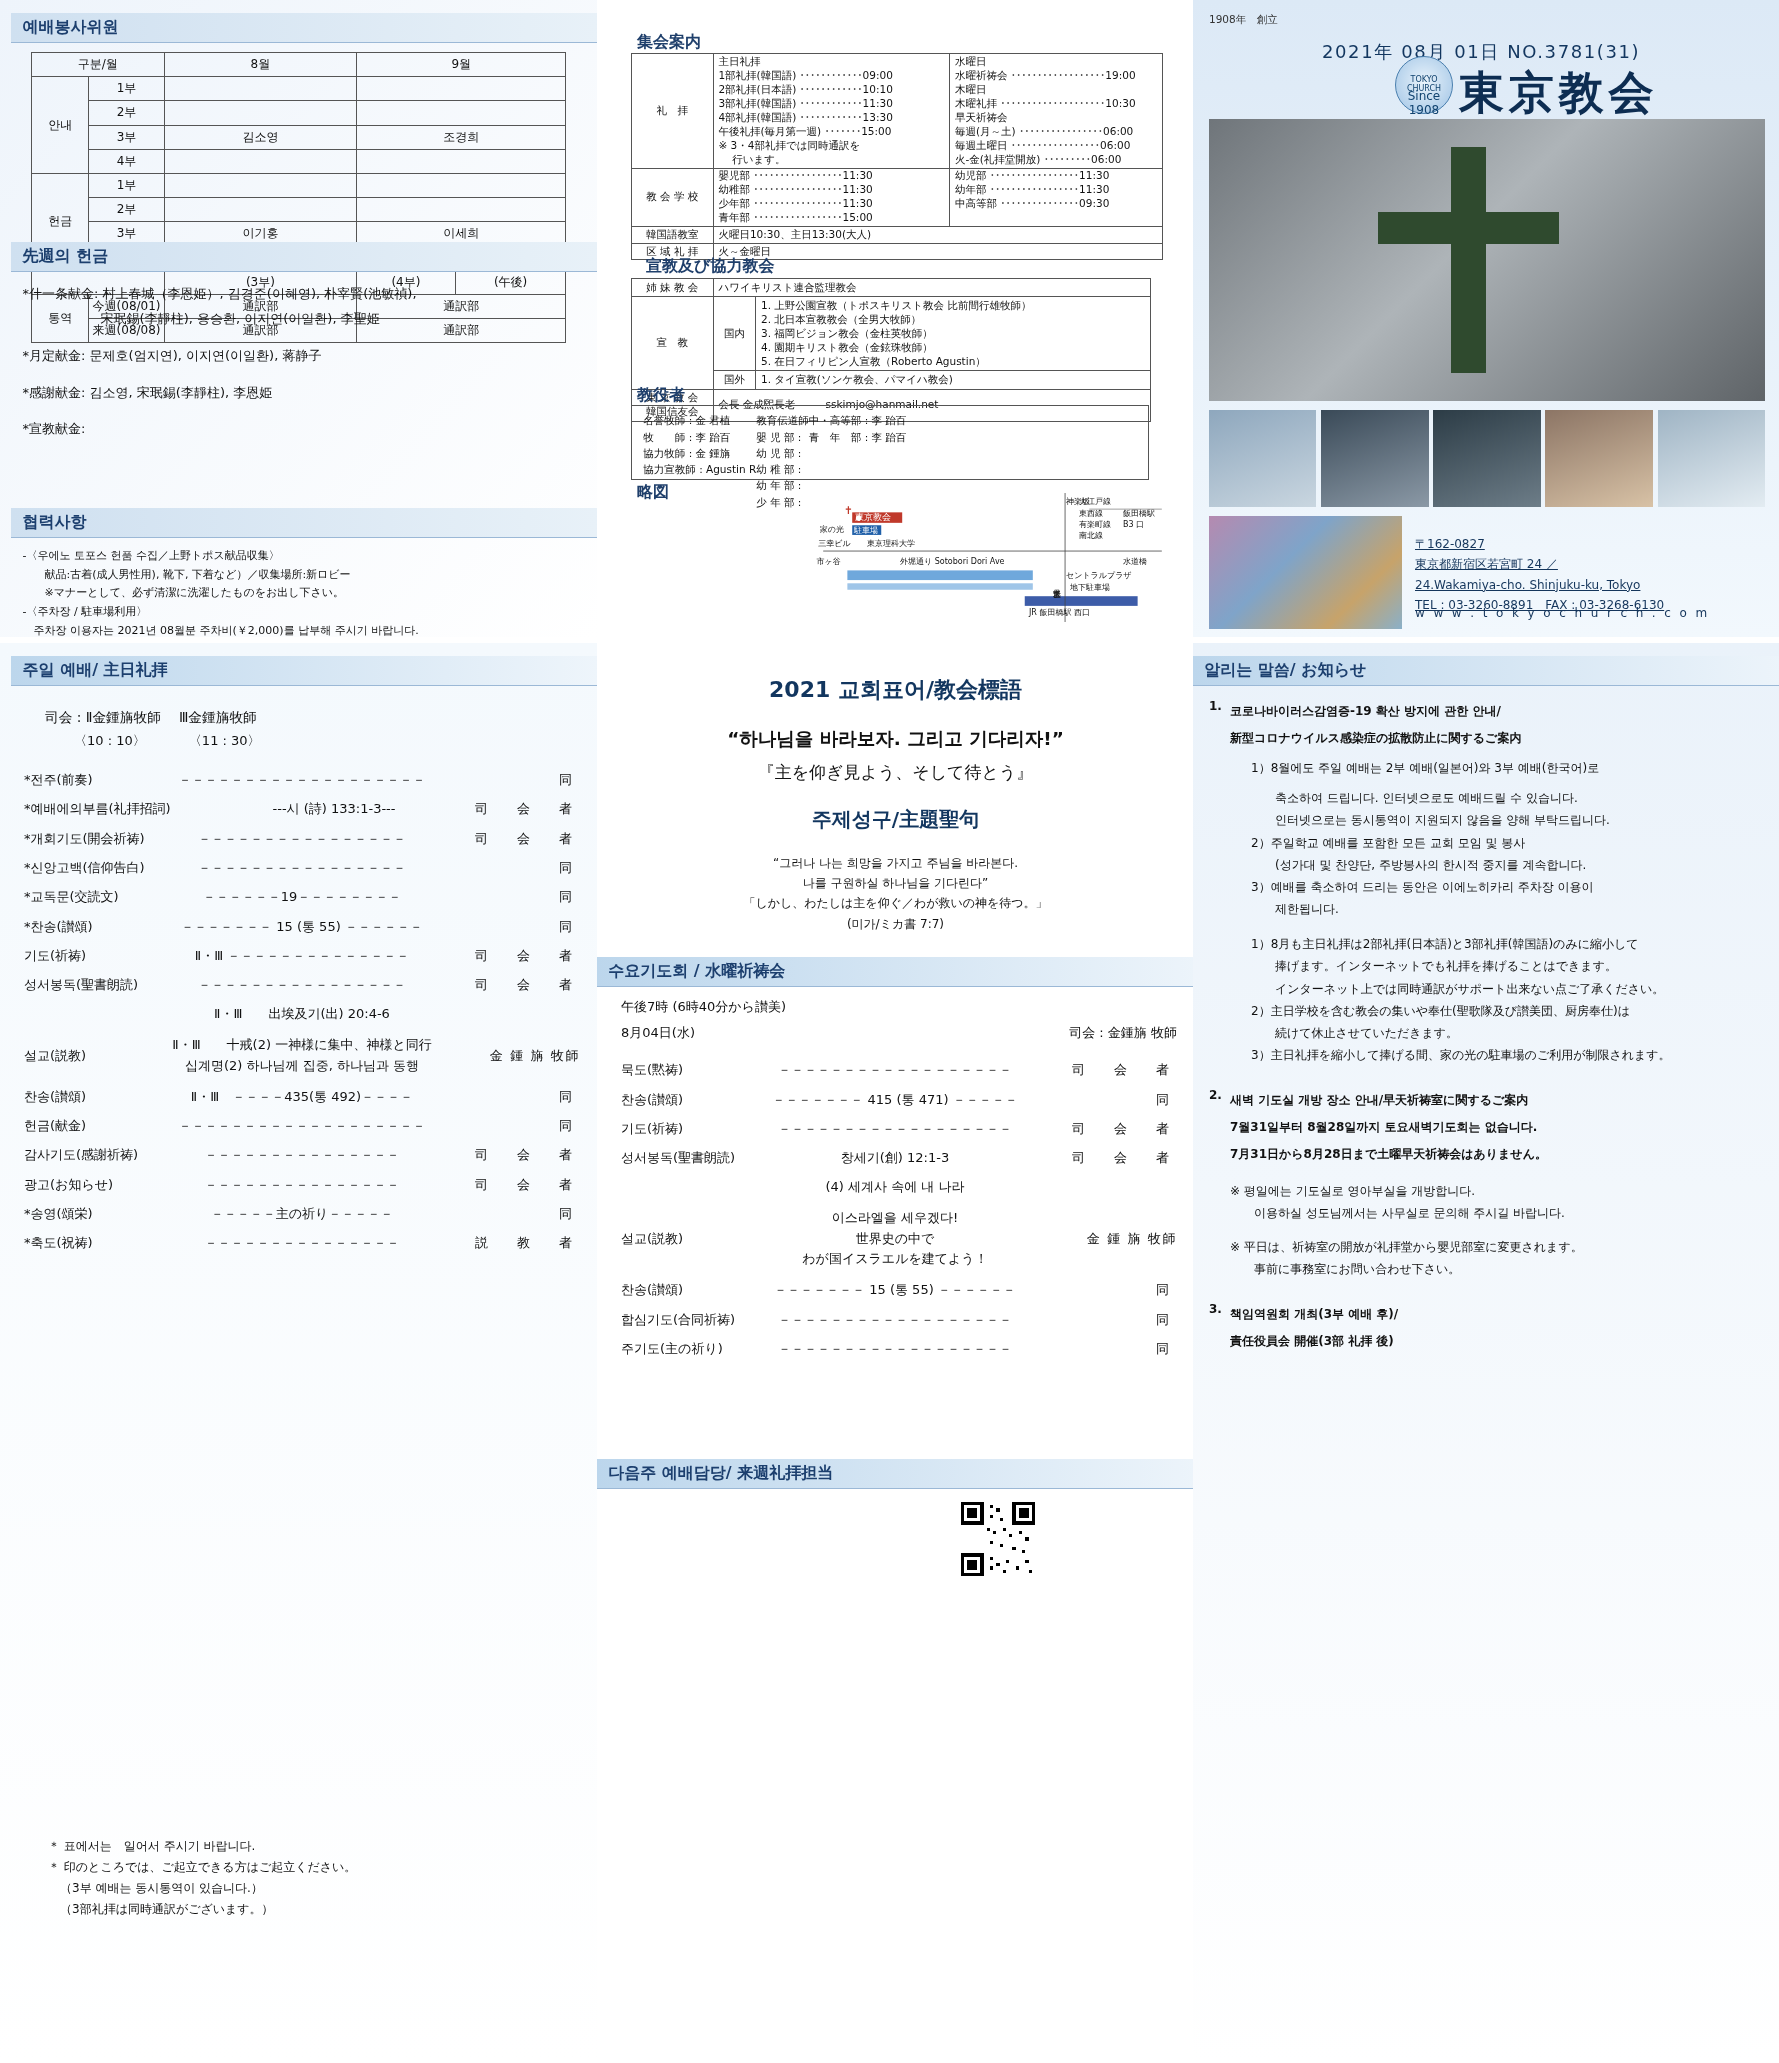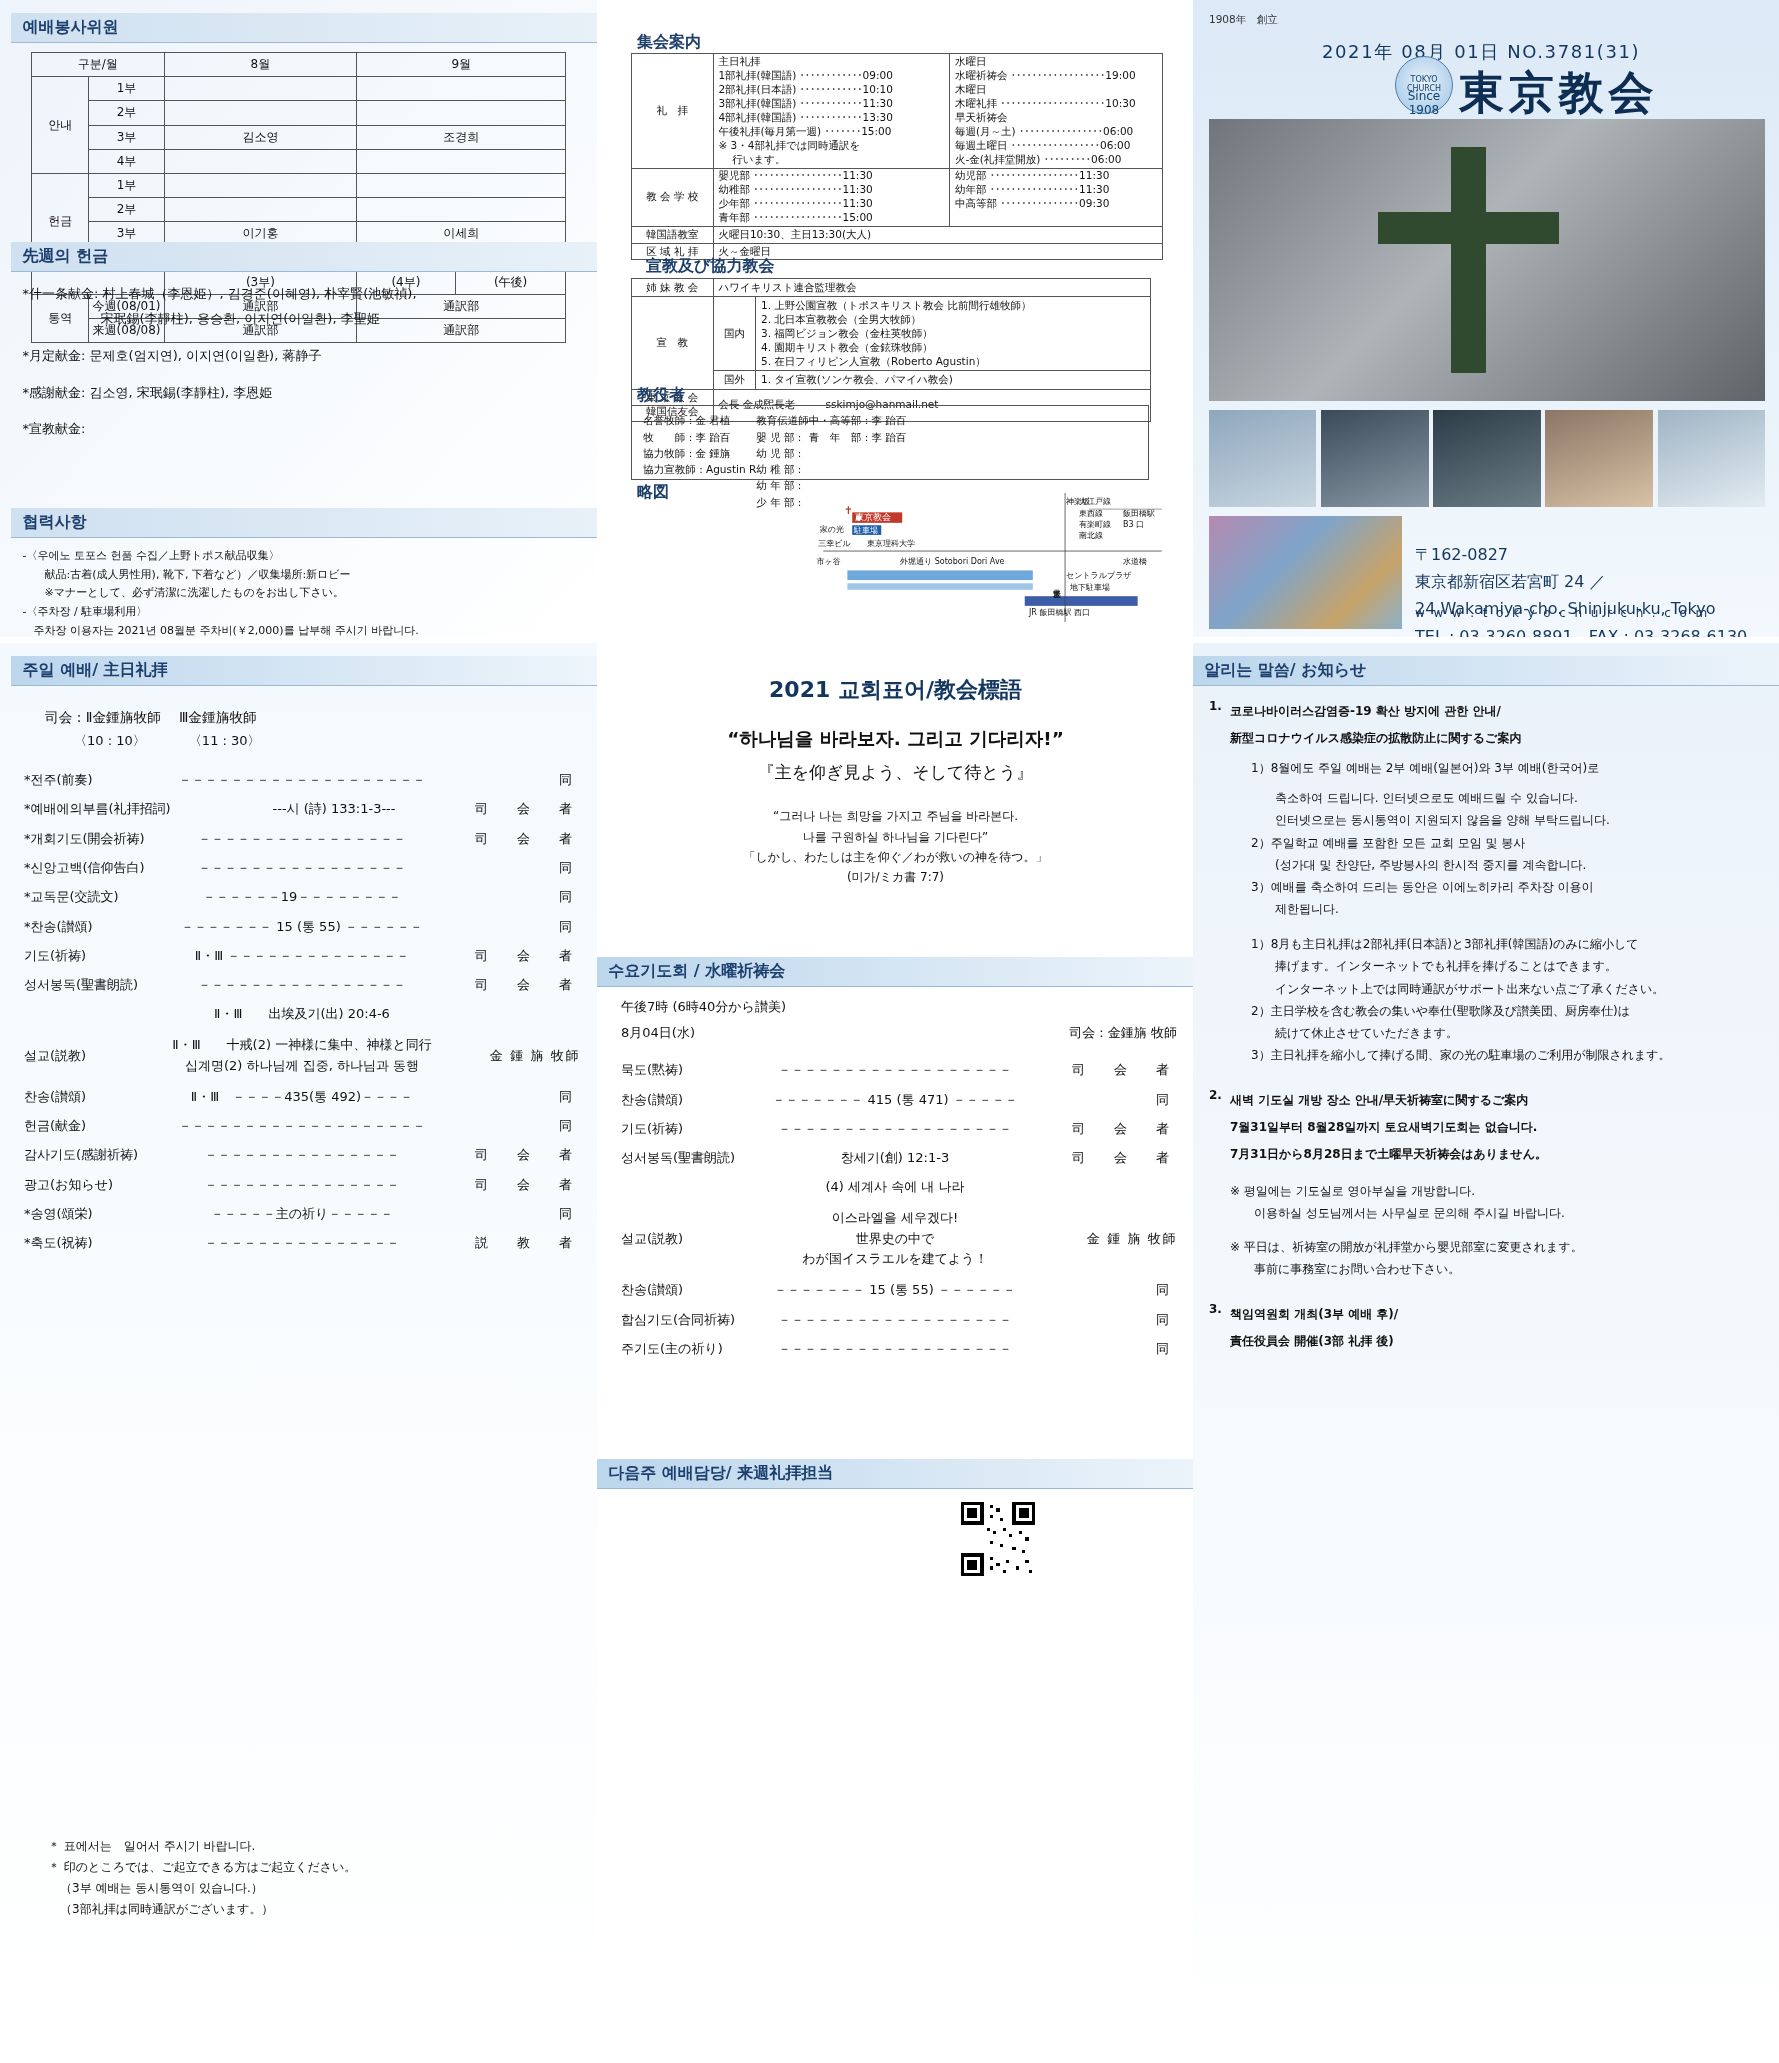--- a/index.html
+++ b/index.html
@@ -66,21 +66,21 @@
   #hero{left:16px;top:119px;width:556px;height:282px;
         background:linear-gradient(135deg,#6f757a,#aeb4b8 45%,#5f6468);
         overflow:hidden;}
   #cross{position:absolute;left:242px;top:28px;width:35px;height:226px;background:#2f4a2e;}
   #crossbar{position:absolute;left:169px;top:93px;width:181px;height:32px;background:#2f4a2e;}
   .thumbs{left:16px;top:410px;width:556px;height:97px;display:flex;gap:4.8px;}
   .thumbs div{flex:1;}
   #addr-block{left:16px;top:516px;width:556px;height:113px;}
   #window-art{position:absolute;left:0;top:0;width:193px;height:113px;
      background:linear-gradient(135deg,#b58ab0,#7fa4c9 40%,#c7a36a 75%,#8ab0c9);}
-  #addr-text{position:absolute;left:206px;top:25px;font-size:16px;line-height:1.7;color:#15365c;}
+  #addr-text{position:absolute;left:206px;top:18px;font-size:12px;line-height:1.7;color:#15365c;text-decoration:underline;}
   #web{position:absolute;left:206px;top:90px;font-size:12px;letter-spacing:2.4px;color:#15365c;}
 
   
   #divider{left:0;top:637px;width:1780px;height:6.4px;background:#ffffff;}
 
   
   #botleft{left:0;top:643px;width:597px;height:1420px;background:linear-gradient(to bottom,#f4f9fd,#ffffff);}
   #bl-bar{left:11.3px;top:13px;width:564px;}
   #liturgy{left:24px;top:55px;width:556px;font-size:13px;}
   #liturgy .row{display:flex;align-items:flex-end;margin-bottom:11.3px;}
@@ -507,20 +507,21 @@
       <div>　（3부 예배는 동시통역이 있습니다.）</div>
       <div>　（3部礼拝は同時通訳がございます。）</div>
     </div>
   </div>
 
   <div class="abs" id="botmid">
     <div class="abs" id="motto">
       <div class="t1">2021  교회표어/教会標語</div>
       <div class="t2">“하나님을 바라보자. 그리고 기다리자!”</div>
       <div class="t3">『主を仰ぎ見よう、そして待とう』</div>
+      <div class="t4">주제성구/主題聖句</div>
       <div class="t5">“그러나 나는 희망을 가지고 주님을 바라본다.</div>
       <div class="t5">나를 구원하실 하나님을 기다린다”</div>
       <div class="t5">「しかし、わたしは主を仰ぐ／わが救いの神を待つ。」</div>
       <div class="t5">(미가/ミカ書 7:7)</div>
     </div>
 
     <div class="abs bar wide" id="bm-bar1">수요기도회 / 水曜祈祷会</div>
 
     <div class="abs" id="wed">
       <div style="margin-bottom:8px">午後7時 (6時40分から讃美)</div>

